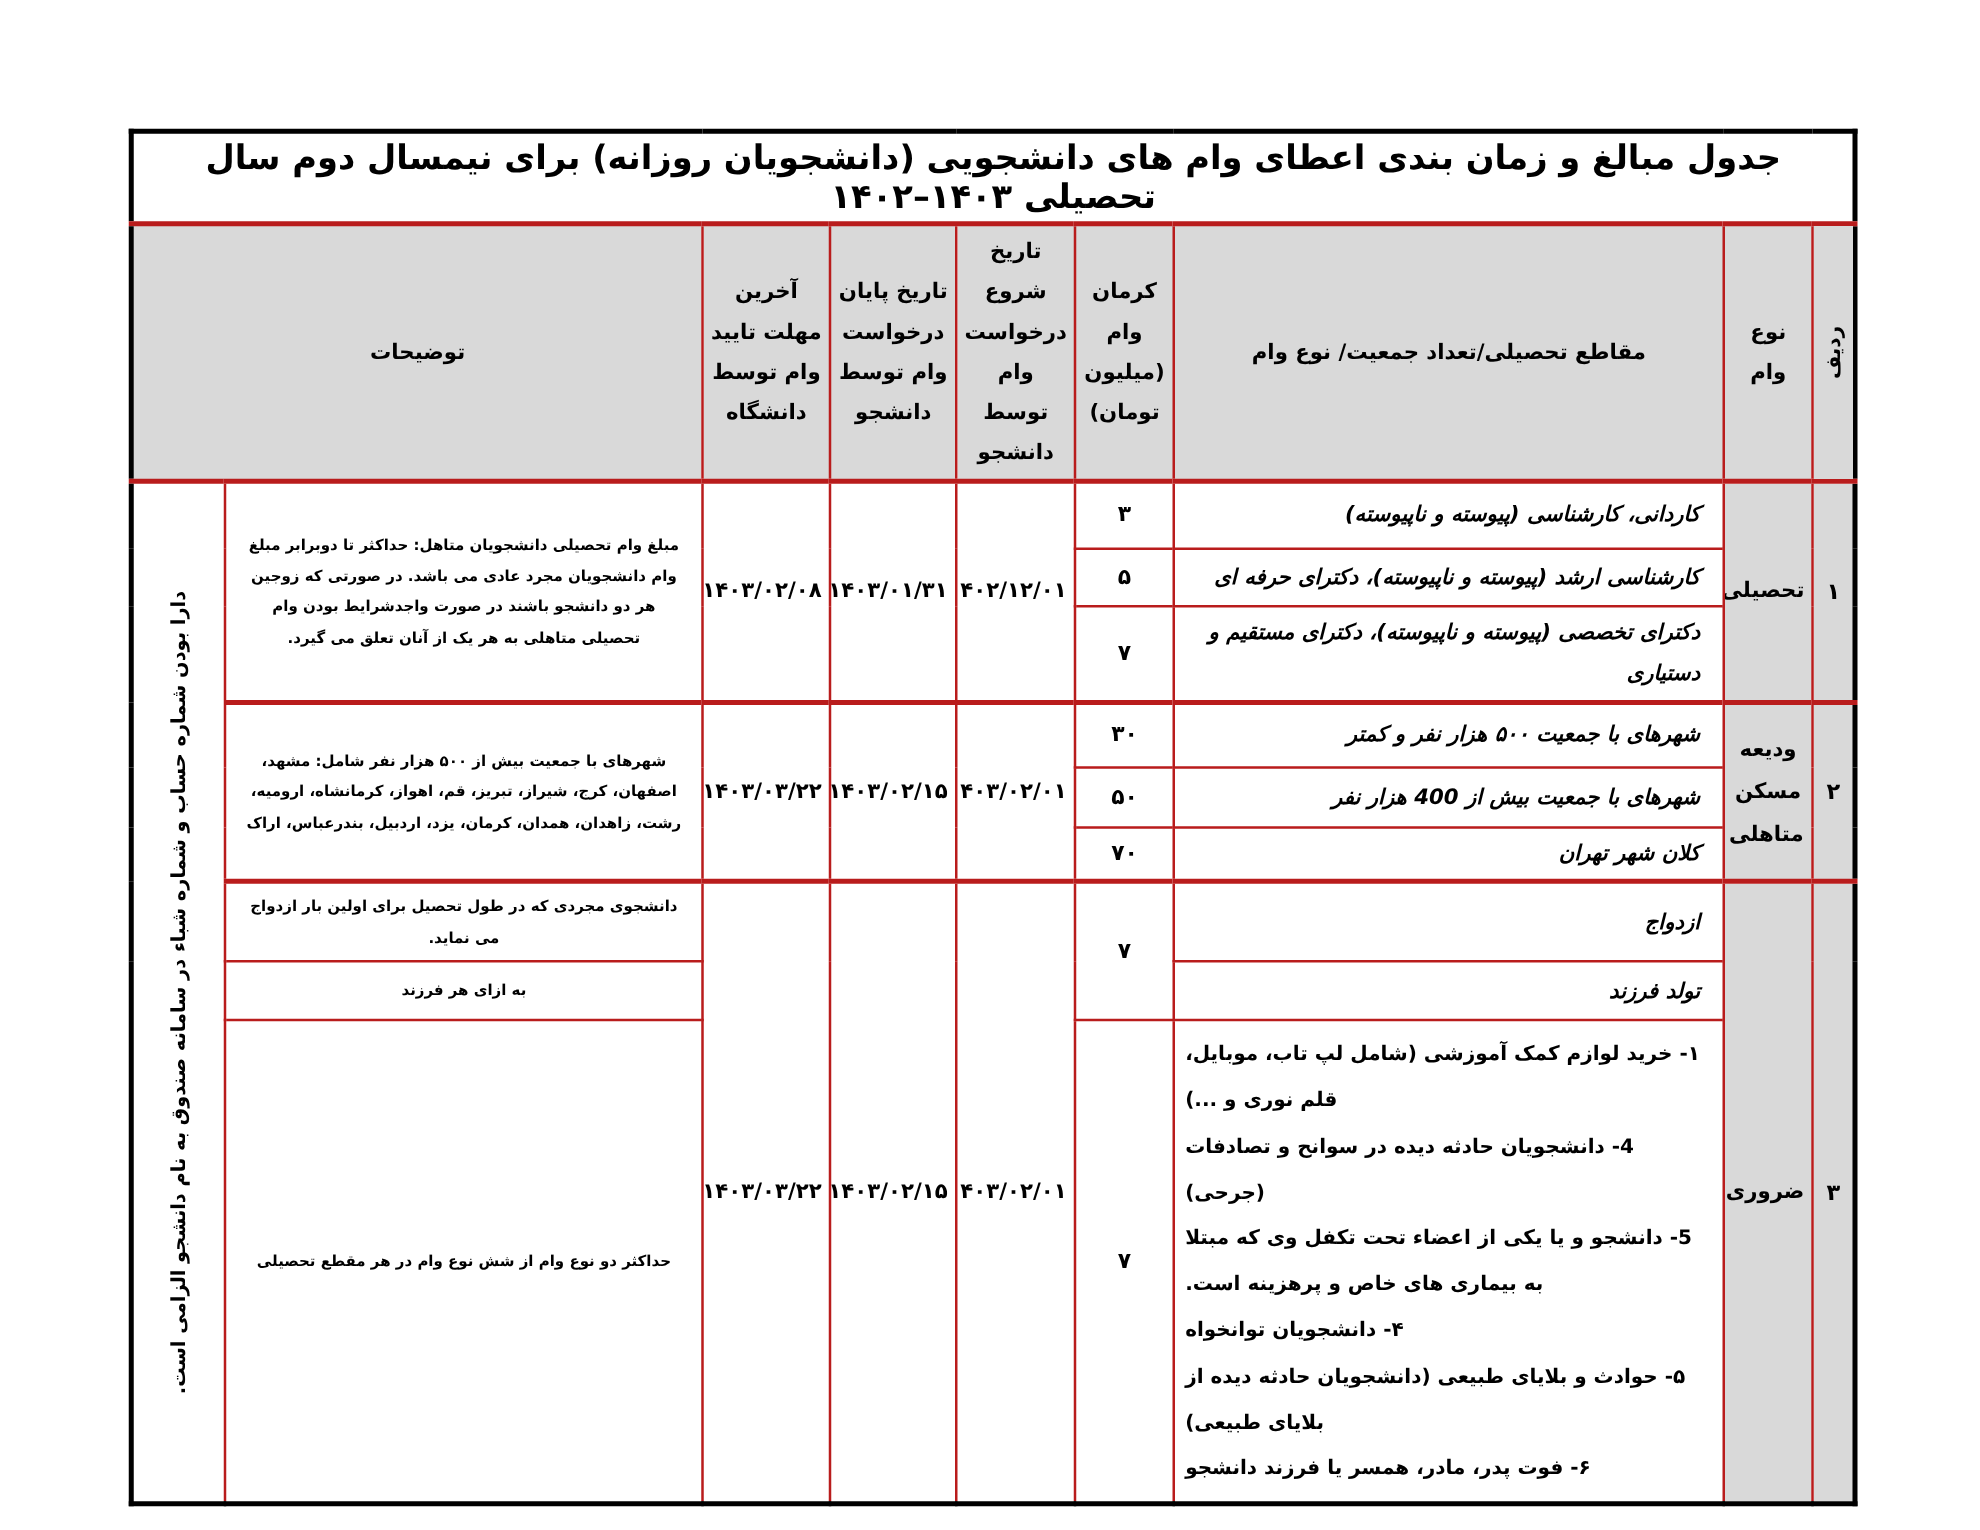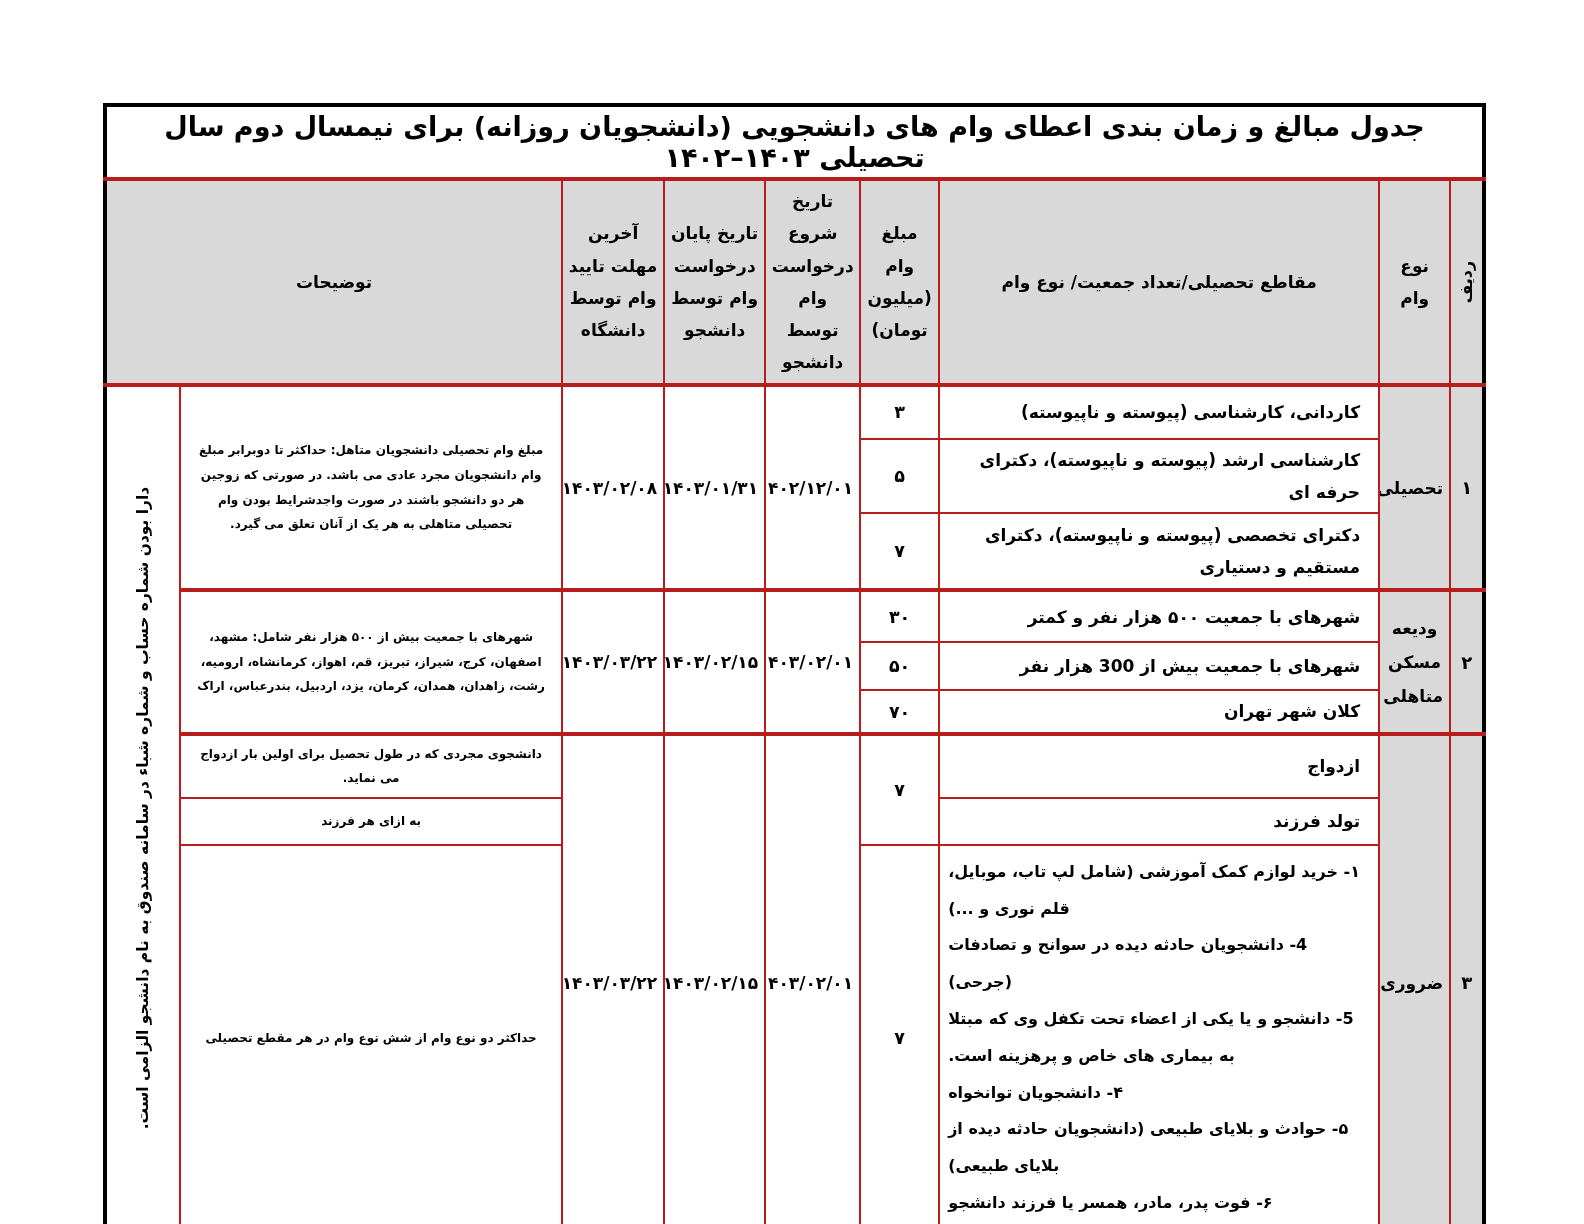--- a/index.html
+++ b/index.html
@@ -20,21 +20,21 @@
     font-weight: bold; padding: 2px 6px;
     overflow: hidden;
   }
   .gray { background: #D9D9D9; }
   .thick-t { border-top-width: 4px; }
   .title-cell {
     font-size: 27px; font-weight: 900; letter-spacing: 0;
     background: #fff; padding: 4px 10px;
   }
   .hd { font-size: 17px; line-height: 1.9; padding: 4px 4px; margin-left: 19px; }
-  .lvl { text-align: right; font-size: 17px; padding: 4px 18px 4px 8px; line-height: 1.9; }
+  .lvl { text-align: right; font-size: 17px; padding: 4px 18px 4px 8px; line-height: 1.9; font-style: italic; }
   .amt { font-size: 17.5px; }
   .date { font-size: 17px; }
   .typ { font-size: 17px; line-height: 2.0; text-align: center; }
   .no  { font-size: 18px; }
   .note { font-size: 12px; line-height: 2.05; padding: 6px 12px; }
   .list-cell { text-align: right; padding: 8px 16px 8px 8px; }
   .list-cell .li { font-size: 16px; line-height: 2.3; text-align: left; }
   .vcell { position: relative; }
   .vtext {
     position: absolute; top: 50%; left: 50%;
@@ -64,21 +64,21 @@
       <tr style="height:52px">
     <td colspan="9" class="title-cell">جدول مبالغ و زمان بندی اعطای وام های دانشجویی (دانشجویان روزانه) برای نیمسال دوم سال تحصیلی ۱۴۰۳–۱۴۰۲</td>
   </tr>
 
   <tr style="height:113px">
     <td class="gray hd vcell thick-t radif-head">
       <span class="vtext">ردیف</span>
     </td>
     <td class="gray hd thick-t">نوع وام</td>
     <td class="gray hd thick-t">مقاطع تحصیلی/تعداد جمعیت/ نوع وام</td>
-    <td class="gray hd thick-t">مبلغ وام (میلیون تومان)</td>
+    <td class="gray hd thick-t">کرمان وام (میلیون تومان)</td>
     <td class="gray hd thick-t">تاریخ شروع درخواست وام توسط دانشجو</td>
     <td class="gray hd thick-t">تاریخ پایان درخواست وام توسط دانشجو</td>
     <td class="gray hd thick-t">آخرین مهلت تایید وام توسط دانشگاه</td>
     <td class="gray hd thick-t" colspan="2">توضیحات</td>
   </tr>
 
   <tr style="height:54px">
     <td class="gray no thick-t" rowspan="3">۱</td>
     <td class="gray typ thick-t" rowspan="3">تحصیلی</td>
     <td class="lvl thick-t">کاردانی، کارشناسی (پیوسته و ناپیوسته)</td>
@@ -104,21 +104,21 @@
     <td class="gray no thick-t" rowspan="3">۲</td>
     <td class="gray typ thick-t" rowspan="3">ودیعه مسکن متاهلی</td>
     <td class="lvl thick-t">شهرهای با جمعیت ۵۰۰ هزار نفر و کمتر</td>
     <td class="amt thick-t">۳۰</td>
     <td class="date thick-t" rowspan="3">۱۴۰۳/۰۲/۰۱</td>
     <td class="date thick-t" rowspan="3">۱۴۰۳/۰۲/۱۵</td>
     <td class="date thick-t" rowspan="3">۱۴۰۳/۰۳/۲۲</td>
     <td class="note thick-t" rowspan="3">شهرهای با جمعیت بیش از ۵۰۰ هزار نفر شامل: مشهد، اصفهان، کرج، شیراز، تبریز، قم، اهواز، کرمانشاه، ارومیه، رشت، زاهدان، همدان، کرمان، یزد، اردبیل، بندرعباس، اراک</td>
   </tr>
   <tr style="height:48px">
-    <td class="lvl">شهرهای با جمعیت بیش از 300 هزار نفر</td>
+    <td class="lvl">شهرهای با جمعیت بیش از 400 هزار نفر</td>
     <td class="amt">۵۰</td>
   </tr>
   <tr style="height:40px">
     <td class="lvl">کلان شهر تهران</td>
     <td class="amt">۷۰</td>
   </tr>
 
   <tr style="height:52px">
     <td class="gray no thick-t" rowspan="3">۳</td>
     <td class="gray typ thick-t" rowspan="3">ضروری</td>

